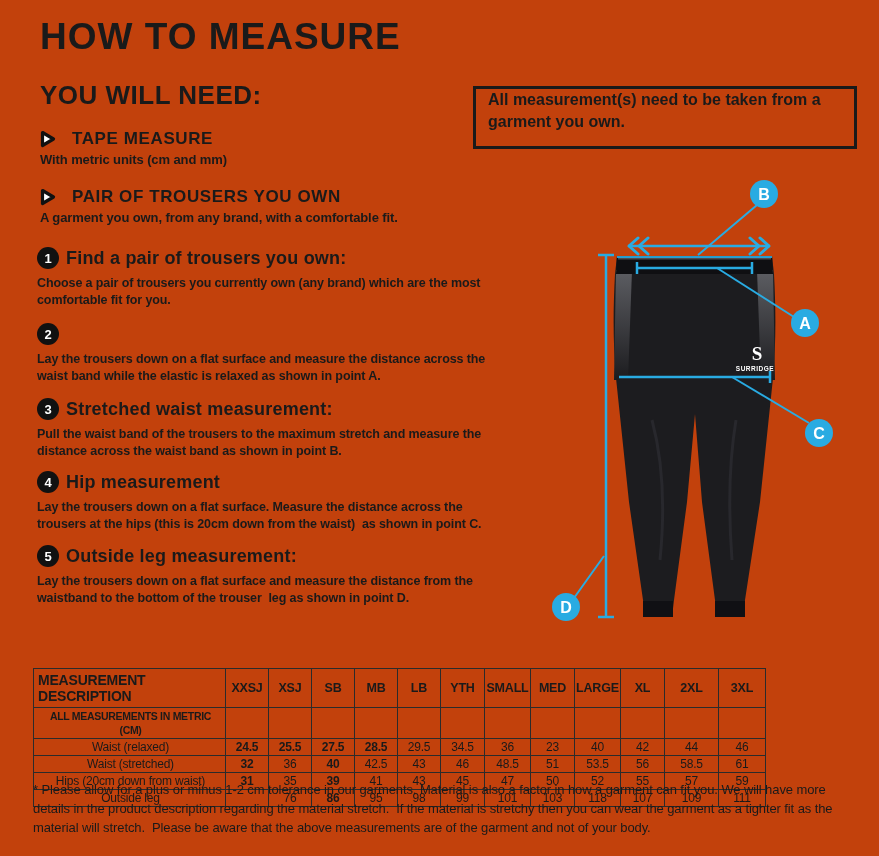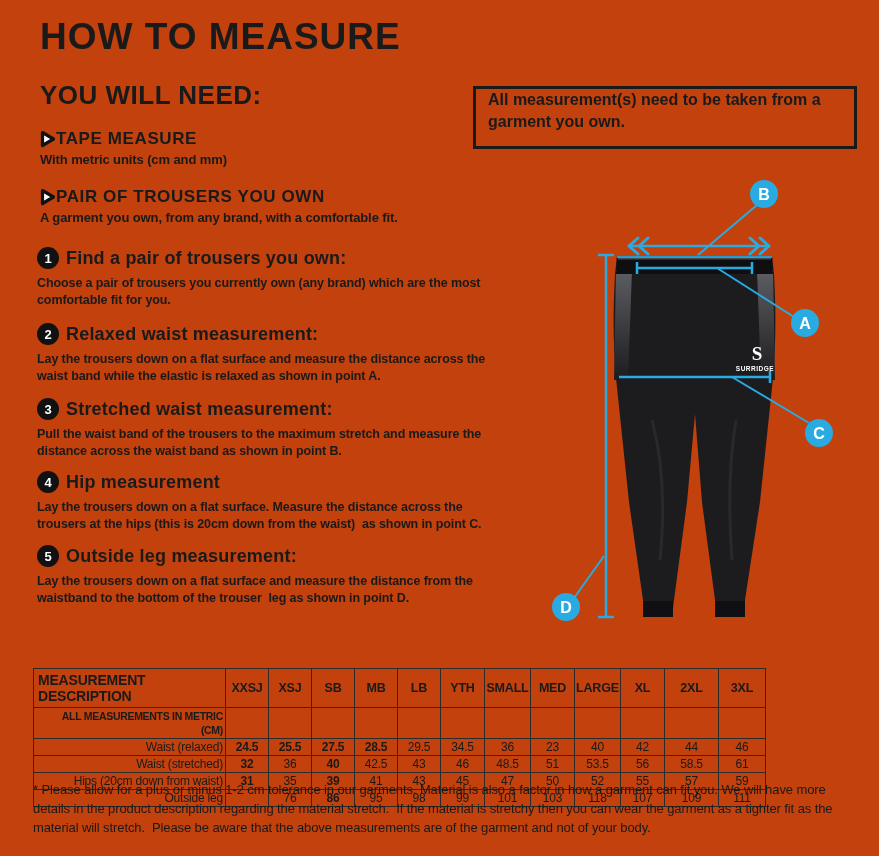--- a/index.html
+++ b/index.html
@@ -6,21 +6,21 @@
   .page {
     position:relative; width:879px; height:856px; background:#c2410c;
     font-family:"Liberation Sans", sans-serif; color:#1a1a1a; overflow:hidden;
   }
   .h1 { position:absolute; left:40px; top:16px; font-size:37px; font-weight:800; letter-spacing:1px; }
   .ywn-heading { position:absolute; left:40px; top:80px; font-size:26px; font-weight:800; letter-spacing:0.5px; }
 
   .need-item { position:absolute; left:40px; }
   .need-item.n0 { top:129px; }
   .need-item.n1 { top:187px; }
-  .need-title-row { display:flex; align-items:center; gap:0; }
+  .need-title-row { display:flex; align-items:center; gap:16px; }
   .need-title { font-size:17px; font-weight:800; letter-spacing:0.6px; }
   .need-desc { font-size:13px; font-weight:700; margin-top:3px; letter-spacing:-0.1px; }
 
   .note-box {
     position:absolute; left:473px; top:86px; width:384px; height:63px; box-sizing:border-box;
     border:3px solid #1a1a1a; padding:0 12px; font-size:16px; font-weight:700; line-height:1.4;
   }
 
   .step { position:absolute; left:37px; width:470px; }
   .step.s0 { top:247px; }
@@ -37,21 +37,21 @@
   .step-body { margin-top:6px; font-size:12.5px; font-weight:700; line-height:1.33; white-space:pre-wrap; letter-spacing:-0.1px; }
 
   .size-chart-heading { position:absolute; left:38px; top:610px; font-size:33px; font-weight:800; letter-spacing:0.5px; }
   .size-chart-sub { font-size:15px; font-weight:700; letter-spacing:-0.2px; margin-left:7px; vertical-align:5px; }
 
   .size-table { position:absolute; left:33px; top:668px; border-collapse:collapse; table-layout:fixed; letter-spacing:-0.2px;border-radius:22px; }
   .size-table th, .size-table td { border:1.5px solid #2b2b2b; overflow:hidden; }
   .size-table th { font-weight:700; font-size:12.5px; padding:3px 1px; text-align:center; }
   .size-table th.desc { font-size:14px; text-align:left; padding-left:4px; }
   .size-table td { font-size:12px; text-align:center; padding:1px 2px; height:14px; line-height:14px; }
-  .size-table td.lbl { text-align:right; padding-left:4px; }
+  .size-table td.lbl { text-align:center; padding-left:4px; }
   .size-table tr.metric td.lbl { font-weight:700; font-size:10.5px; letter-spacing:-0.3px; }
   .size-table td.b { font-weight:700; }
 
   .footnote { position:absolute; left:33px; top:781px; width:800px; font-size:13px; line-height:1.45; white-space:pre-wrap; letter-spacing:-0.1px; }
 
   .diagram { position:absolute; left:540px; top:170px; width:339px; height:470px; }
 </style>
 </head>
 <body>
 
@@ -89,21 +89,20 @@
     <div class="step-head">
       <span class="step-num">1</span>
       <span class="step-title">Find a pair of trousers you own:</span>
     </div>
     <div class="step-body">Choose a pair of trousers you currently own (any brand) which are the most comfortable fit for you.</div>
   </div>
 
   <div class="step s1">
     <div class="step-head">
       <span class="step-num">2</span>
-      <span class="step-title">Relaxed waist measurement:</span>
     </div>
     <div class="step-body">Lay the trousers down on a flat surface and measure the distance across the waist band while the elastic is relaxed as shown in point A.</div>
   </div>
 
   <div class="step s2">
     <div class="step-head">
       <span class="step-num">3</span>
       <span class="step-title">Stretched waist measurement:</span>
     </div>
     <div class="step-body">Pull the waist band of the trousers to the maximum stretch and measure the distance across the waist band as shown in point B.</div>

